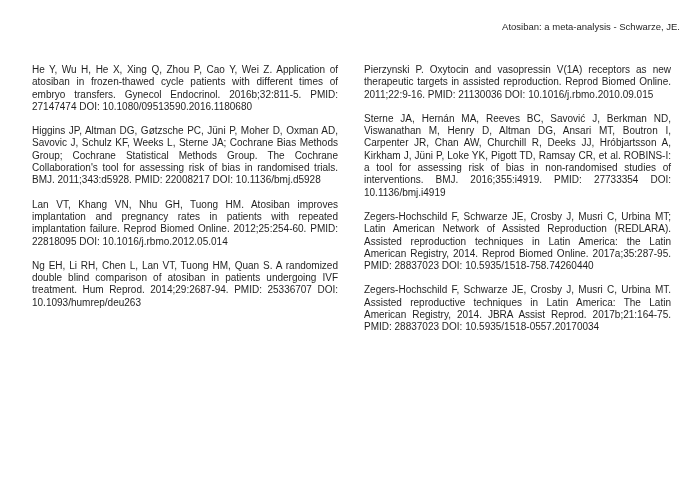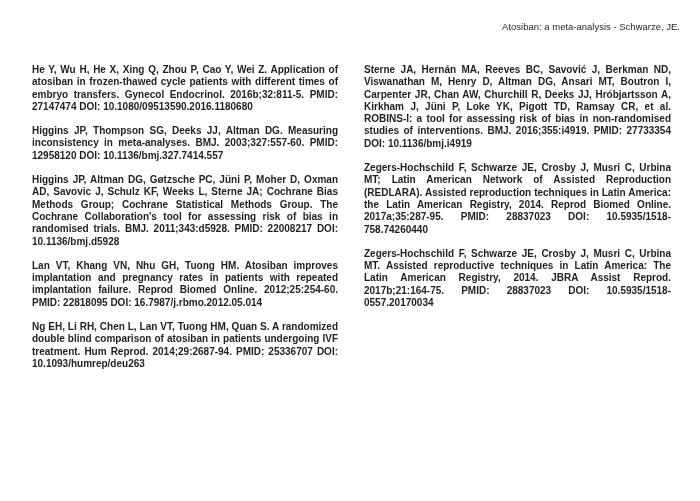--- a/index.html
+++ b/index.html
@@ -24,21 +24,20 @@
     color: #1f1f1f;
     white-space: nowrap;
   }
   .columns {
     position: absolute;
     left: 32px;
     top: 64px;
     width: 639px;
     display: flex;
     gap: 26px;
-    font-weight: bold;
   }
   .column {
     width: 306px;
     flex: 0 0 306px;
   }
   .column.right {
     width: 307px;
     flex: 0 0 307px;
   }
   .ref {
@@ -55,27 +54,27 @@
 <body>
 
 <div class="page">
 
   <div class="running-header">Atosiban: a meta-analysis - Schwarze, JE.</div>
 
   <div class="columns">
 
     <div class="column left">
       <p class="ref">He Y, Wu H, He X, Xing Q, Zhou P, Cao Y, Wei Z. Application of atosiban in frozen-thawed cycle patients with different times of embryo transfers. Gynecol Endocrinol. 2016b;32:811-5. PMID: 27147474 DOI: 10.1080/09513590.2016.1180680</p>
-      <p class="ref">Higgins JP, Thompson SG, Deeks JJ, Altman DG. Measuring inconsistency in meta-analyses. BMJ. 2003;327:557-60. PMID: 12958120 DOI: 10.1136/bmj.327.7414.557</p>
       <p class="ref">Higgins JP, Altman DG, Gøtzsche PC, Jüni P, Moher D, Oxman AD, Savovic J, Schulz KF, Weeks L, Sterne JA; Cochrane Bias Methods Group; Cochrane Statistical Methods Group. The Cochrane Collaboration's tool for assessing risk of bias in randomised trials. BMJ. 2011;343:d5928. PMID: 22008217 DOI: 10.1136/bmj.d5928</p>
-      <p class="ref">Lan VT, Khang VN, Nhu GH, Tuong HM. Atosiban improves implantation and pregnancy rates in patients with repeated implantation failure. Reprod Biomed Online. 2012;25:254-60. PMID: 22818095 DOI: 16.7987/j.rbmo.2012.05.014</p>
+      <p class="ref">Lan VT, Khang VN, Nhu GH, Tuong HM. Atosiban improves implantation and pregnancy rates in patients with repeated implantation failure. Reprod Biomed Online. 2012;25:254-60. PMID: 22818095 DOI: 10.1016/j.rbmo.2012.05.014</p>
       <p class="ref">Ng EH, Li RH, Chen L, Lan VT, Tuong HM, Quan S. A randomized double blind comparison of atosiban in patients undergoing IVF treatment. Hum Reprod. 2014;29:2687-94. PMID: 25336707 DOI: 10.1093/humrep/deu263</p>
     </div>
 
     <div class="column right">
+      <p class="ref">Pierzynski P. Oxytocin and vasopressin V(1A) receptors as new therapeutic targets in assisted reproduction. Reprod Biomed Online. 2011;22:9-16. PMID: 21130036 DOI: 10.1016/j.rbmo.2010.09.015</p>
       <p class="ref">Sterne JA, Hernán MA, Reeves BC, Savović J, Berkman ND, Viswanathan M, Henry D, Altman DG, Ansari MT, Boutron I, Carpenter JR, Chan AW, Churchill R, Deeks JJ, Hróbjartsson A, Kirkham J, Jüni P, Loke YK, Pigott TD, Ramsay CR, et al. ROBINS-I: a tool for assessing risk of bias in non-randomised studies of interventions. BMJ. 2016;355:i4919. PMID: 27733354 DOI: 10.1136/bmj.i4919</p>
       <p class="ref">Zegers-Hochschild F, Schwarze JE, Crosby J, Musri C, Urbina MT; Latin American Network of Assisted Reproduction (REDLARA). Assisted reproduction techniques in Latin America: the Latin American Registry, 2014. Reprod Biomed Online. 2017a;35:287-95. PMID: 28837023 DOI: 10.5935/1518-758.74260440</p>
       <p class="ref">Zegers-Hochschild F, Schwarze JE, Crosby J, Musri C, Urbina MT. Assisted reproductive techniques in Latin America: The Latin American Registry, 2014. JBRA Assist Reprod. 2017b;21:164-75. PMID: 28837023 DOI: 10.5935/1518-0557.20170034</p>
     </div>
 
   </div>
 
 </div>
 
 </body></html>

